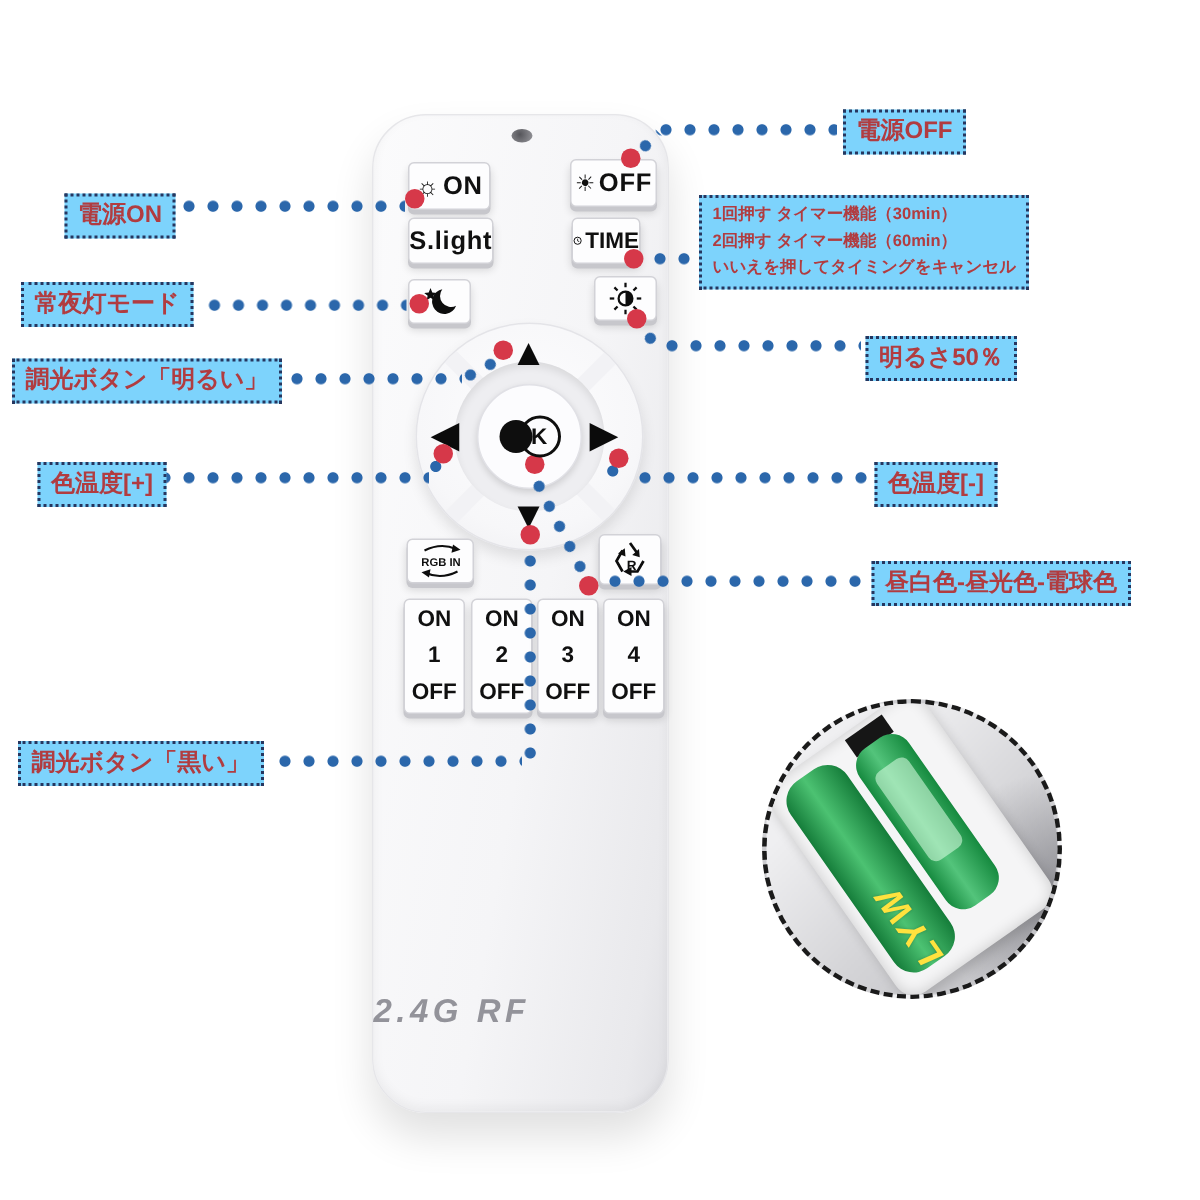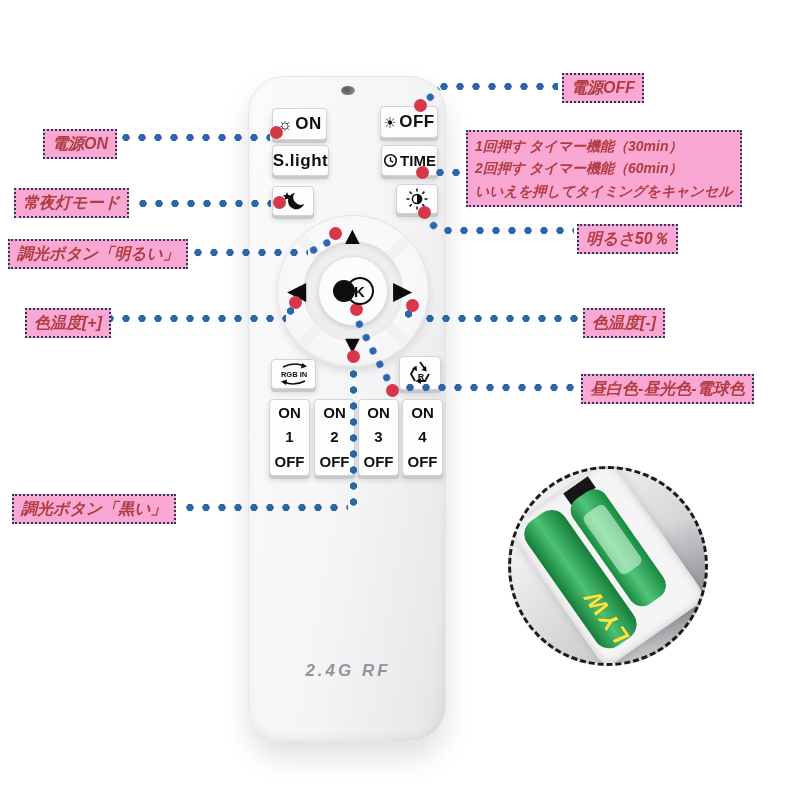--- a/index.html
+++ b/index.html
@@ -50,30 +50,30 @@
     width:28px; height:28px; border-radius:50%; border:2.5px solid #0e0e0e; background:transparent;
     display:flex; align-items:center; justify-content:center; font-weight:bold; font-size:15px; color:#0e0e0e; z-index:1;
   }
   .arr { position:absolute; color:#0b0b0b; font-size:25px; line-height:1; }
 
   
   .chan { width:41px; height:77px; top:322px; flex-direction:column; line-height:1.5; font-size:15px; }
   .chan span { display:block; line-height:1.5; }
 
   .brand {
-    position:absolute; left:0; top:584px; width:198px; text-align:center;
-    font-style:italic; font-weight:900; font-size:17px; letter-spacing:3px; color:#93939a;
+    position:absolute; left:0; top:584px; width:198px; text-align:left;
+    font-style:italic; font-weight:900; font-size:22px; letter-spacing:3px; color:#93939a;
   }
 
   
   .lbl {
-    position:absolute; border:2px dotted #26365f; background:#f9a8d4;
-    color:#b13c40; font-weight:bold; font-size:16px; padding:3px 7px; white-space:nowrap; line-height:1.25;font-style:italic;
-  }
-  .timerbox { line-height:1.6; font-size:14px; }
+    position:absolute; border:2px dotted #26365f; background:#7dd3fc;
+    color:#b13c40; font-weight:bold; font-size:16px; padding:3px 7px; white-space:nowrap; line-height:1.25;
+  }
+  .timerbox { line-height:1.6; font-size:11px; }
 
   .dh, .dv, .ddiag { position:absolute; }
   .dh {
     height:9px; background-image:radial-gradient(circle, #2b67ab 3.4px, rgba(0,0,0,0) 4px);
     background-size:16px 9px; background-repeat:repeat-x; background-position:left center;
   }
   .dv {
     width:9px; background-image:radial-gradient(circle, #2b67ab 3.4px, rgba(0,0,0,0) 4px);
     background-size:9px 16px; background-repeat:repeat-y; background-position:center top;
   }
@@ -128,21 +128,21 @@
         <span>ON</span>
     </div>
     <div class="btn t17" style="left:131px; top:29px; width:58px; height:32px;">
       <span class="glyph" style="font-size:15px;">☀</span>
         <span>OFF</span>
     </div>
 
     <div class="btn t17" style="left:23px; top:68px; width:57px; height:31px;">
       <span>S.light</span>
     </div>
-    <div class="btn t15" style="left:132px; top:68px; width:57px; height:31px;">
+    <div class="btn t15" style="left:132px; top:68px; width:46px; height:31px;">
       <svg width="15" height="15" viewBox="0 0 15 15">
         <circle cx="7.5" cy="7.5" r="5.8" fill="none" stroke="#101010" stroke-width="1.6"></circle>
         <path d="M7.5 4.2 L7.5 7.8 L10.2 9" fill="none" stroke="#101010" stroke-width="1.4"></path>
       </svg>
         <span>TIME</span>
     </div>
 
     <div class="btn" style="left:23px; top:109px; width:42px; height:30px;">
       <svg width="26" height="20" viewBox="0 0 26 20">
         <path d="M7 1 L8.2 4 L11.2 4.4 L8.9 6.2 L9.6 9.2 L7 7.5 L4.4 9.2 L5.1 6.2 L2.8 4.4 L5.8 4 Z" fill="#0d0d0d"></path>

